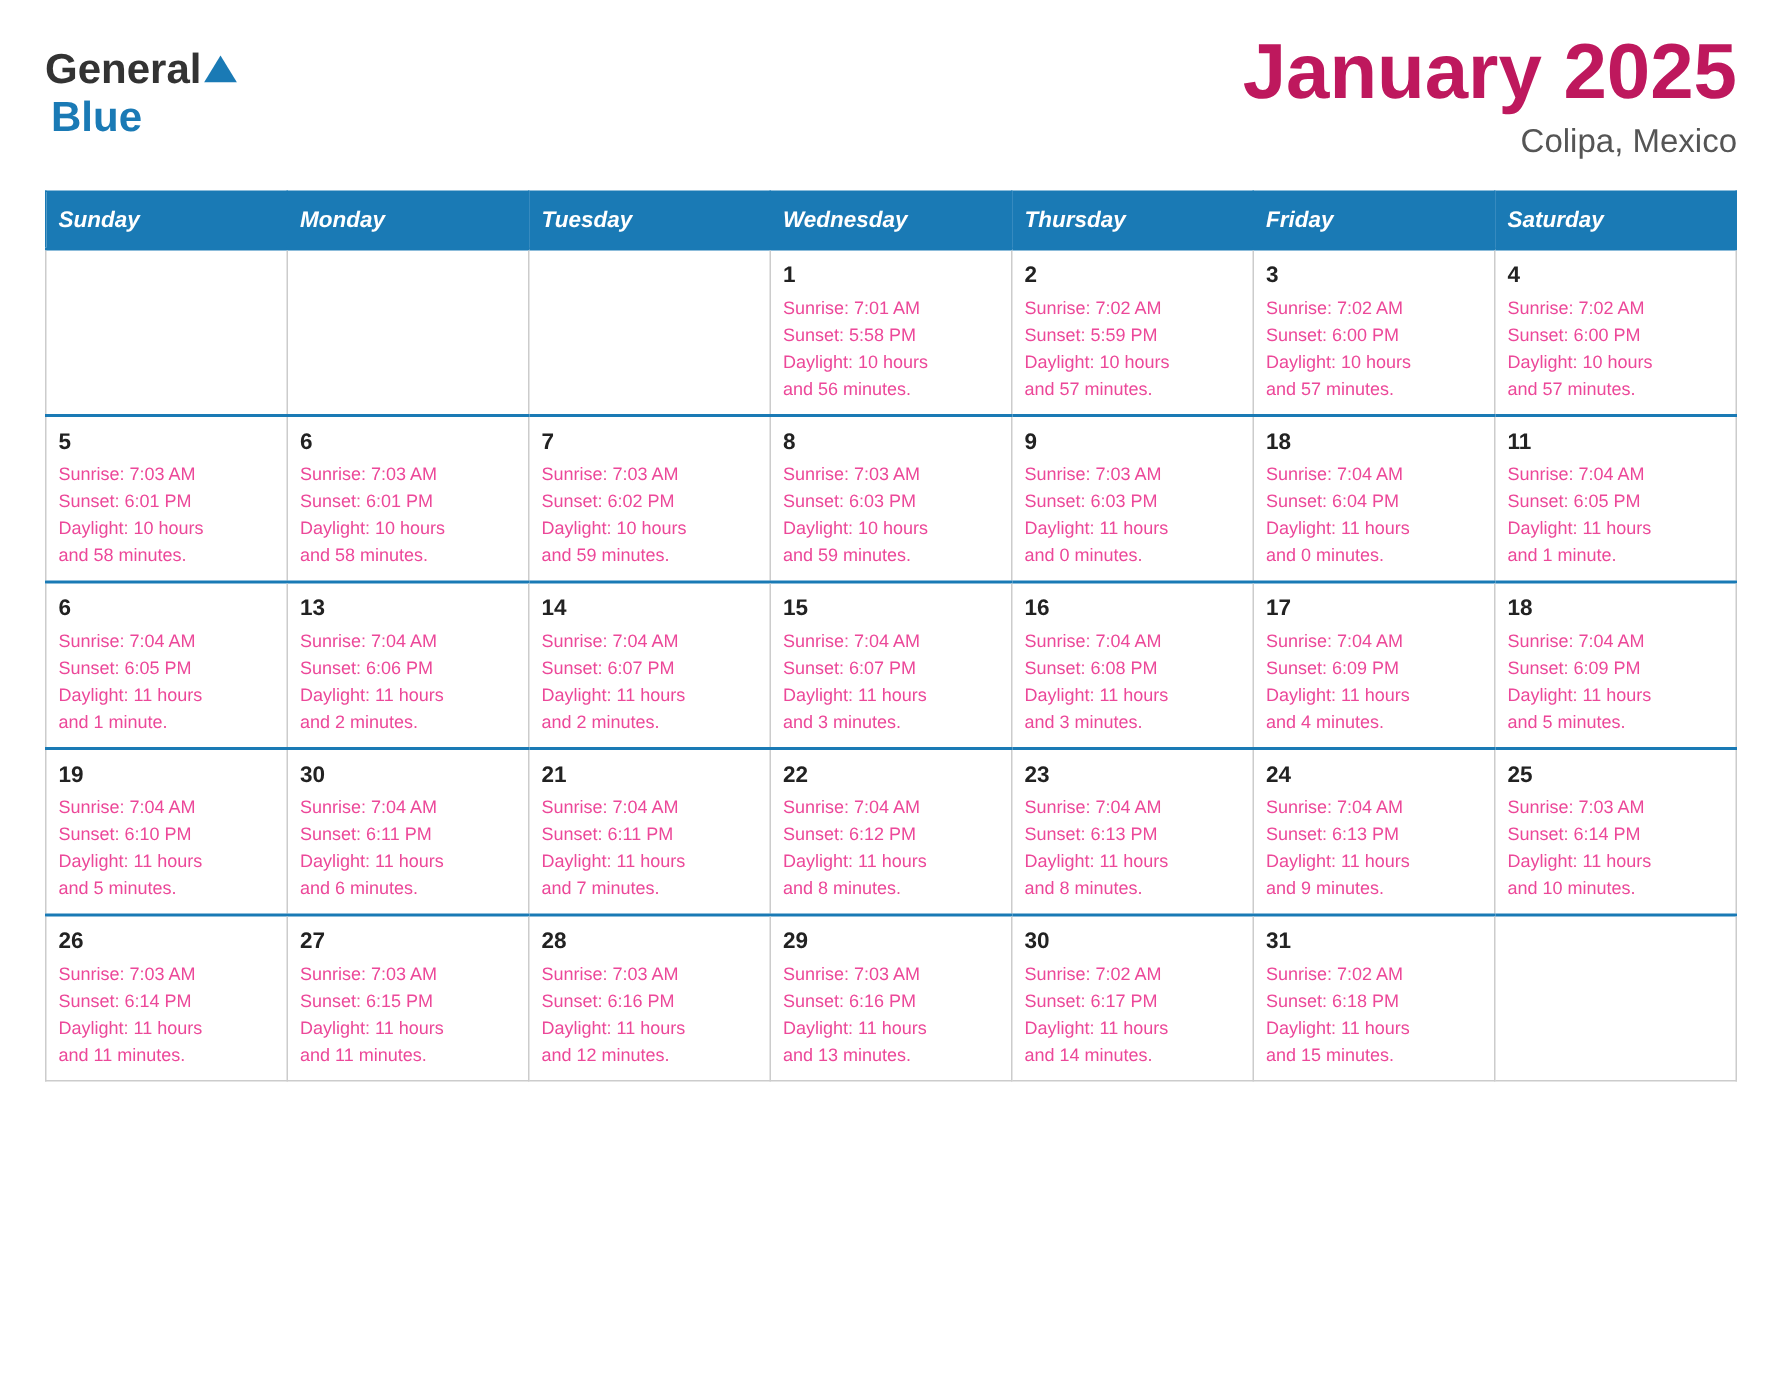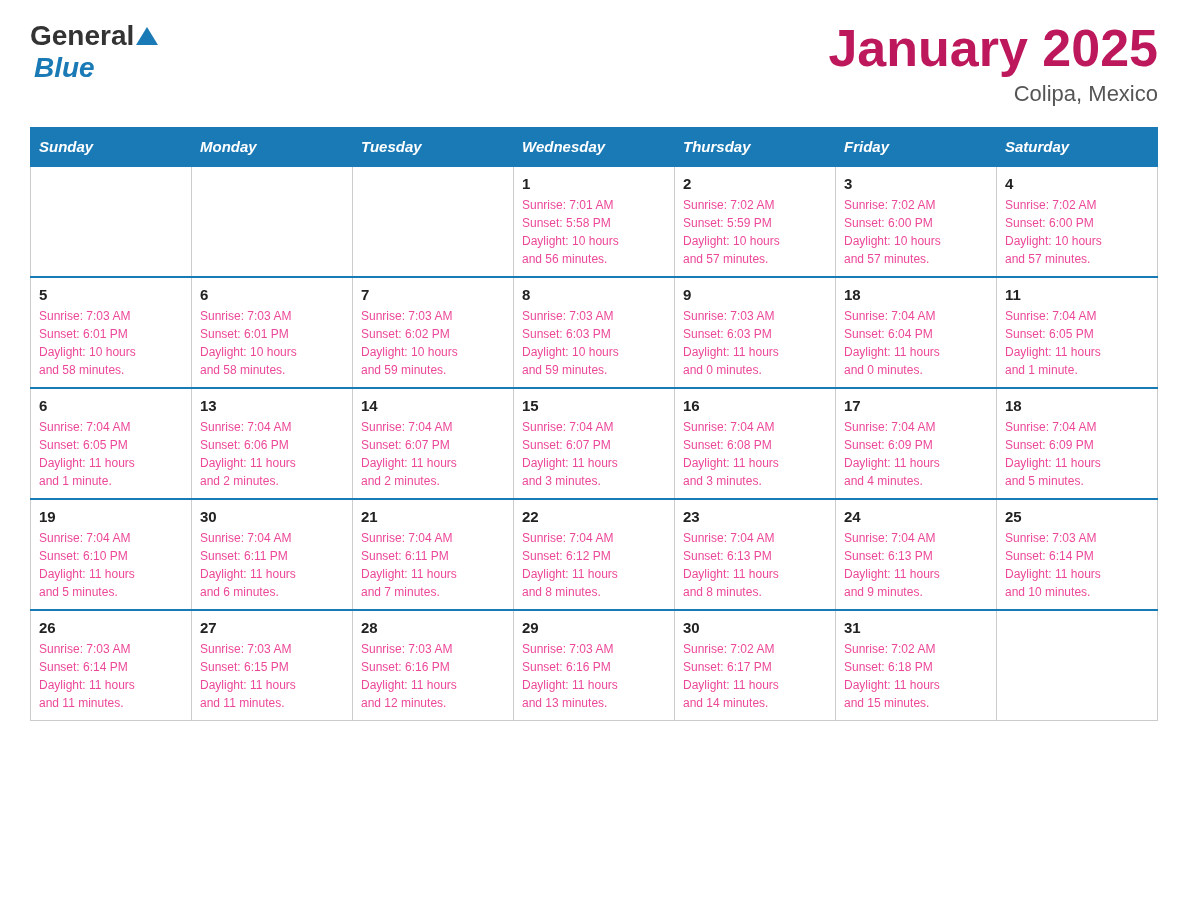--- a/index.html
+++ b/index.html
@@ -12,27 +12,28 @@
     }
     .header {
       display: flex;
       justify-content: space-between;
       align-items: flex-start;
       margin-bottom: 20px;
     }
     .logo {
       display: flex;
       align-items: center;
+      margin-top: 10px;
     }
     .logo-wrapper {
       display: flex;
       flex-direction: column;
     }
     .logo-row1 { display: flex; align-items: center; }
-    .logo-row2 { display: flex; align-items: center; font-style: italic; }
+    .logo-row2 { display: flex; align-items: center; }
     .title-section {
       text-align: right;
     }
     .main-title {
       font-size: 52px;
       font-weight: bold;
       color: #be185d;
       line-height: 1.1;
     }
     .subtitle {

